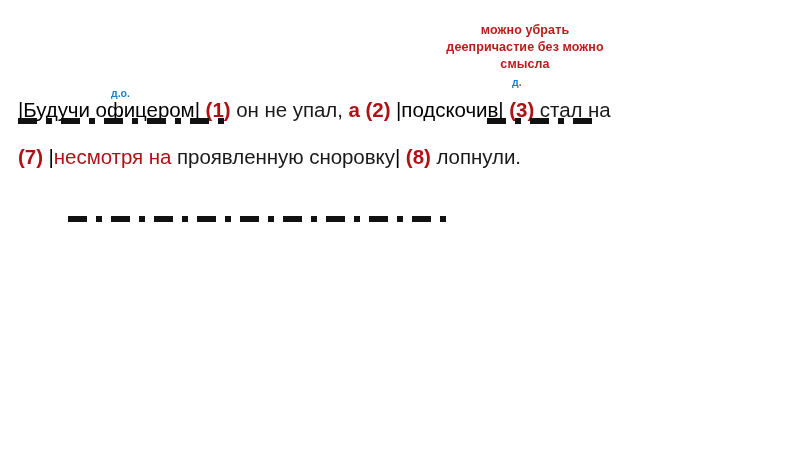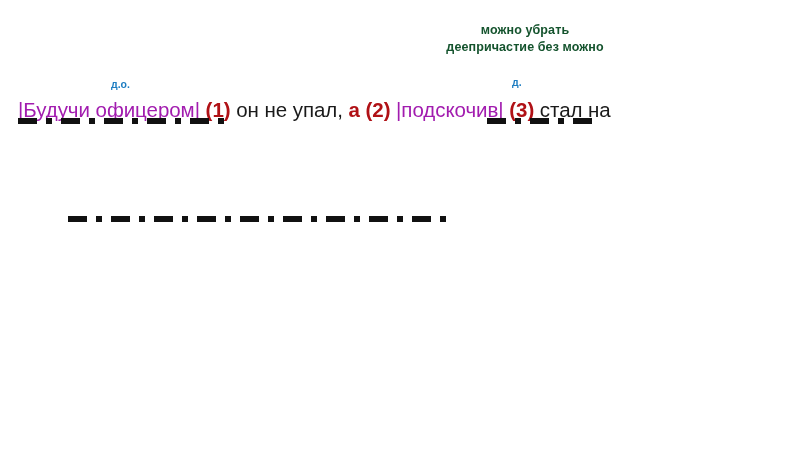--- a/index.html
+++ b/index.html
@@ -22,59 +22,59 @@
     background: #ffffff;
   }
 
   
   .annotation {
     position: absolute;
     left: 400px;
     top: 22px;
     width: 250px;
     text-align: center;
-    color: #14532d;
+    color: #b91c1c;
     font-weight: bold;
     font-size: 12.5px;
     line-height: 17px;
     letter-spacing: 0.1px;
   }
   .annotation div { white-space: nowrap; }
 
   
   .blue-label {
     position: absolute;
     color: #1f7ec2;
     font-weight: bold;
     font-size: 10.5px;
     line-height: 11px;
     white-space: nowrap;
   }
-  #label-do { left: 111px; top: 79px; }
+  #label-do { left: 111px; top: 88px; }
   #label-d  { left: 512px; top: 77px; }
 
   
   #sentence {
     position: absolute;
     left: 18px;
     top: 86px;
     width: 766px;
   }
   .line {
     position: relative;
     font-size: 20.5px;
     line-height: 47px;
     color: #1a1a1a;
     white-space: nowrap;
     letter-spacing: -0.05px;
   }
   .tok { white-space: pre; }
   .red      { color: #b01116; }
   .red-bold { color: #b01116; font-weight: bold; }
-  .bar      { color: #a21caf; text-align: right; }
+  .bar      { color: #000000; text-align: right; }
 
   
   .dashdot {
     position: absolute;
     height: 7px;
   }
   .dashdot span {
     position: absolute;
     top: 0;
     background: #111111;
@@ -88,27 +88,29 @@
   #underline-3 { left: 68px;  top: 216px; width: 396px; }
 </style>
 </head>
 <body>
 
 <div id="slide">
 
   <div class="annotation" id="annotation-note">
     <div>можно убрать</div>
     <div>деепричастие без можно</div>
+    <div>смысла</div>
   </div>
 
   <div class="blue-label" id="label-do">д.о.</div>
   <div class="blue-label" id="label-d">д.</div>
 
   <div id="sentence">
     <div class="line" id="line-1"><span class="tok bar">|Будучи офицером|</span><span class="tok"> </span><span class="tok red-bold">(1)</span><span class="tok"> он не упал, </span><span class="tok red-bold">а</span><span class="tok"> </span><span class="tok red-bold">(2)</span><span class="tok bar"> |подскочив|</span><span class="tok"> </span><span class="tok red-bold">(3)</span><span class="tok"> стал на</span></div>
+    <div class="line" id="line-3"><span class="tok red-bold">(7)</span><span class="tok"> </span><span class="tok bar">|</span><span class="tok red">несмотря на </span><span class="tok">проявленную сноровку</span><span class="tok bar">|</span><span class="tok"> </span><span class="tok red-bold">(8)</span><span class="tok"> лопнули.</span></div>
   </div>
 
   <div class="dashdot" id="underline-1">
       <span class="dash" style="left: 0px;"></span>
       <span class="dot" style="left: 28px;"></span>
       <span class="dash" style="left: 43px;"></span>
       <span class="dot" style="left: 71px;"></span>
       <span class="dash" style="left: 86px;"></span>
       <span class="dot" style="left: 114px;"></span>
       <span class="dash" style="left: 129px;"></span>

